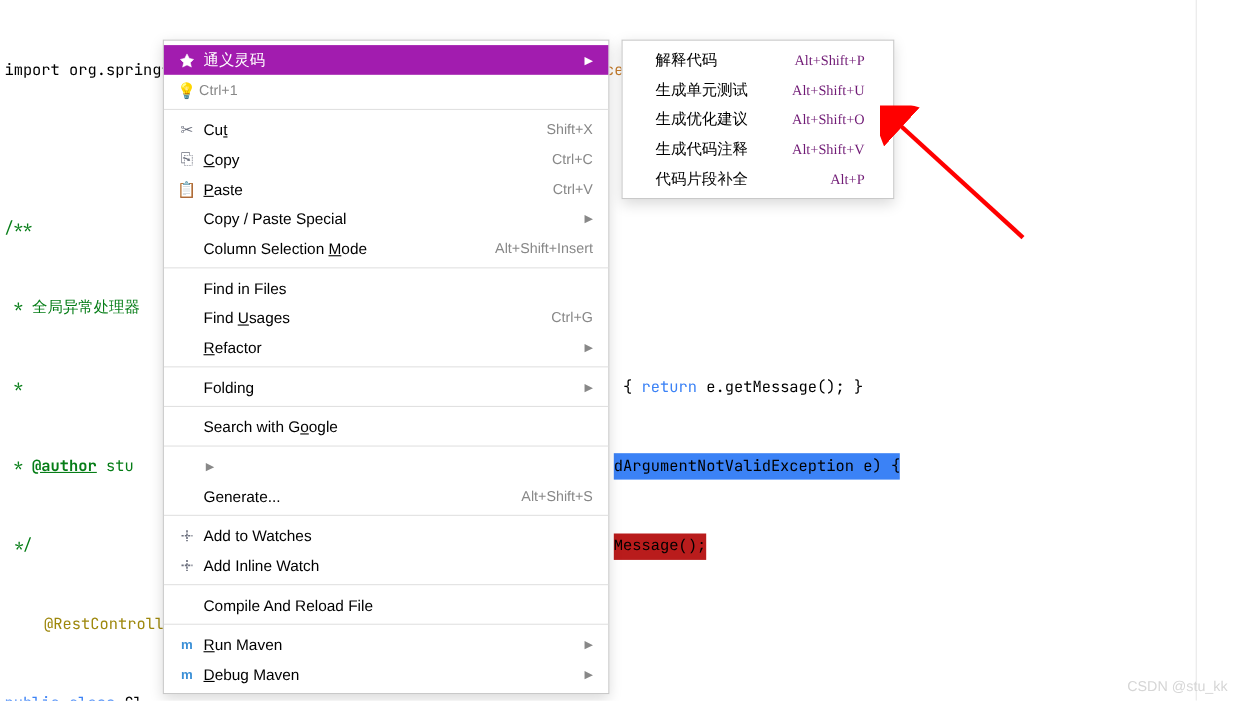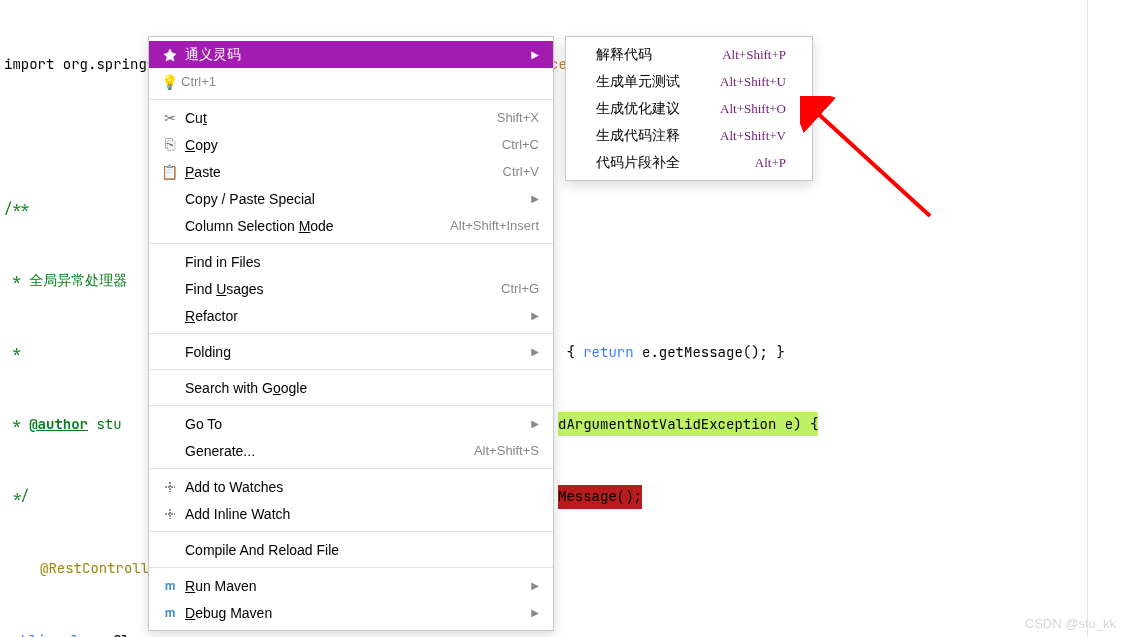--- a/index.html
+++ b/index.html
@@ -139,21 +139,21 @@
   
   
   
   
   
 </div>
 
 <div style="position:absolute;top:316px;left:558px;font-family:'JetBrains Mono',monospace;font-size:14px;line-height:24px;white-space:pre">
 <span> { </span><span class="kw">return</span><span> e.getMessage(); }</span>
 </div>
-<div style="position:absolute;top:412px;left:558px;font-family:'JetBrains Mono',monospace;font-size:14px;line-height:24px;white-space:pre;background:#bef264;"><span>dArgumentNotValidException e) {</span></div>
+<div style="position:absolute;top:412px;left:558px;font-family:'JetBrains Mono',monospace;font-size:14px;line-height:24px;white-space:pre;background:#3b82f6;"><span>dArgumentNotValidException e) {</span></div>
 <div style="position:absolute;top:485px;left:558px;font-family:Liberation Mono, monospace;font-size:14px;line-height:24px;white-space:pre;background:#b91c1c;"><span>Message();</span></div>
 
 <div class="context-menu">
   <div class="menu-row hl">
     <span class="menu-icon">
         <svg width="14" height="14" viewBox="0 0 14 14">
           <path d="M7 1 L9 5 L13 6 L10 9 L11 13 L7 11 L3 13 L4 9 L1 6 L5 5 Z" fill="#fff" stroke="#fff" stroke-width="0.5"></path>
         </svg>
       </span>
     <span class="menu-label">通义灵码</span>
@@ -211,21 +211,20 @@
     <span class="menu-arrow">▶</span>
   </div>
   <div class="menu-sep"></div>
   <div class="menu-row">
     <span class="menu-icon"></span>
     <span class="menu-label">Search with G<span class="u">o</span>ogle</span>
   </div>
   <div class="menu-sep"></div>
   <div class="menu-row">
     <span class="menu-icon"></span>
-    <span class="menu-label">Go To</span>
     <span class="menu-arrow">▶</span>
   </div>
   <div class="menu-row">
     <span class="menu-icon"></span>
     <span class="menu-label">Generate...</span>
     <span class="menu-shortcut">Alt+Shift+S</span>
   </div>
   <div class="menu-sep"></div>
   <div class="menu-row">
     <span class="menu-icon">

